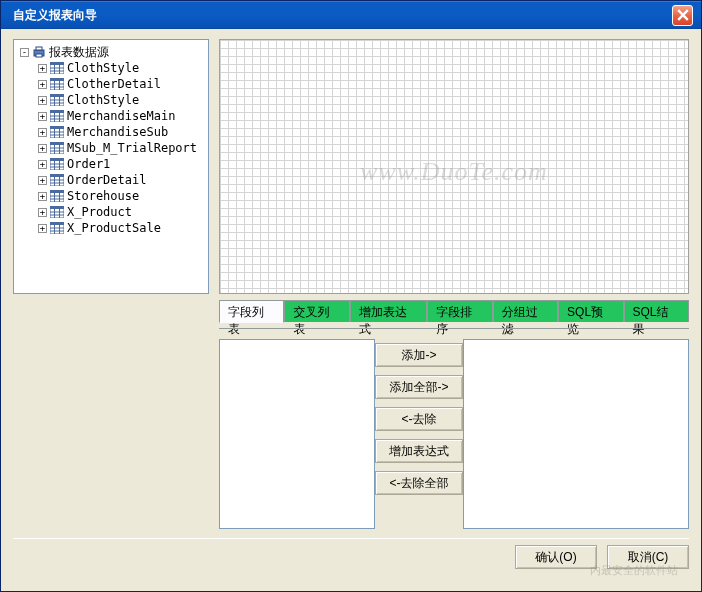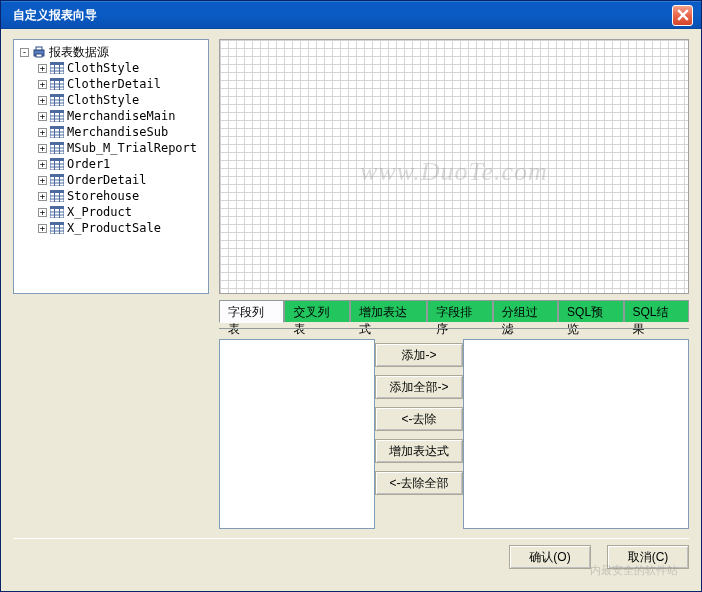--- a/index.html
+++ b/index.html
@@ -166,21 +166,21 @@
   background: #ece9d8;
   border: 1px solid #aca899;
   box-shadow: inset 1px 1px 0 #fff, inset -1px -1px 0 #c0c0c0;
   font-size: 12px;
   cursor: pointer;
 }
 .listbox.right { flex: 1; }
 .bottom-row {
   display: flex;
   justify-content: flex-end;
-  gap: 16px;
+  gap: 10px;
   padding-top: 6px;
   border-top: 1px solid #fff;
 }
 .dialog-btn {
   width: 82px;
   height: 24px;
   background: #ece9d8;
   border: 1px solid #aca899;
   box-shadow: inset 1px 1px 0 #fff, inset -1px -1px 0 #c0c0c0;
   font-size: 12px;

